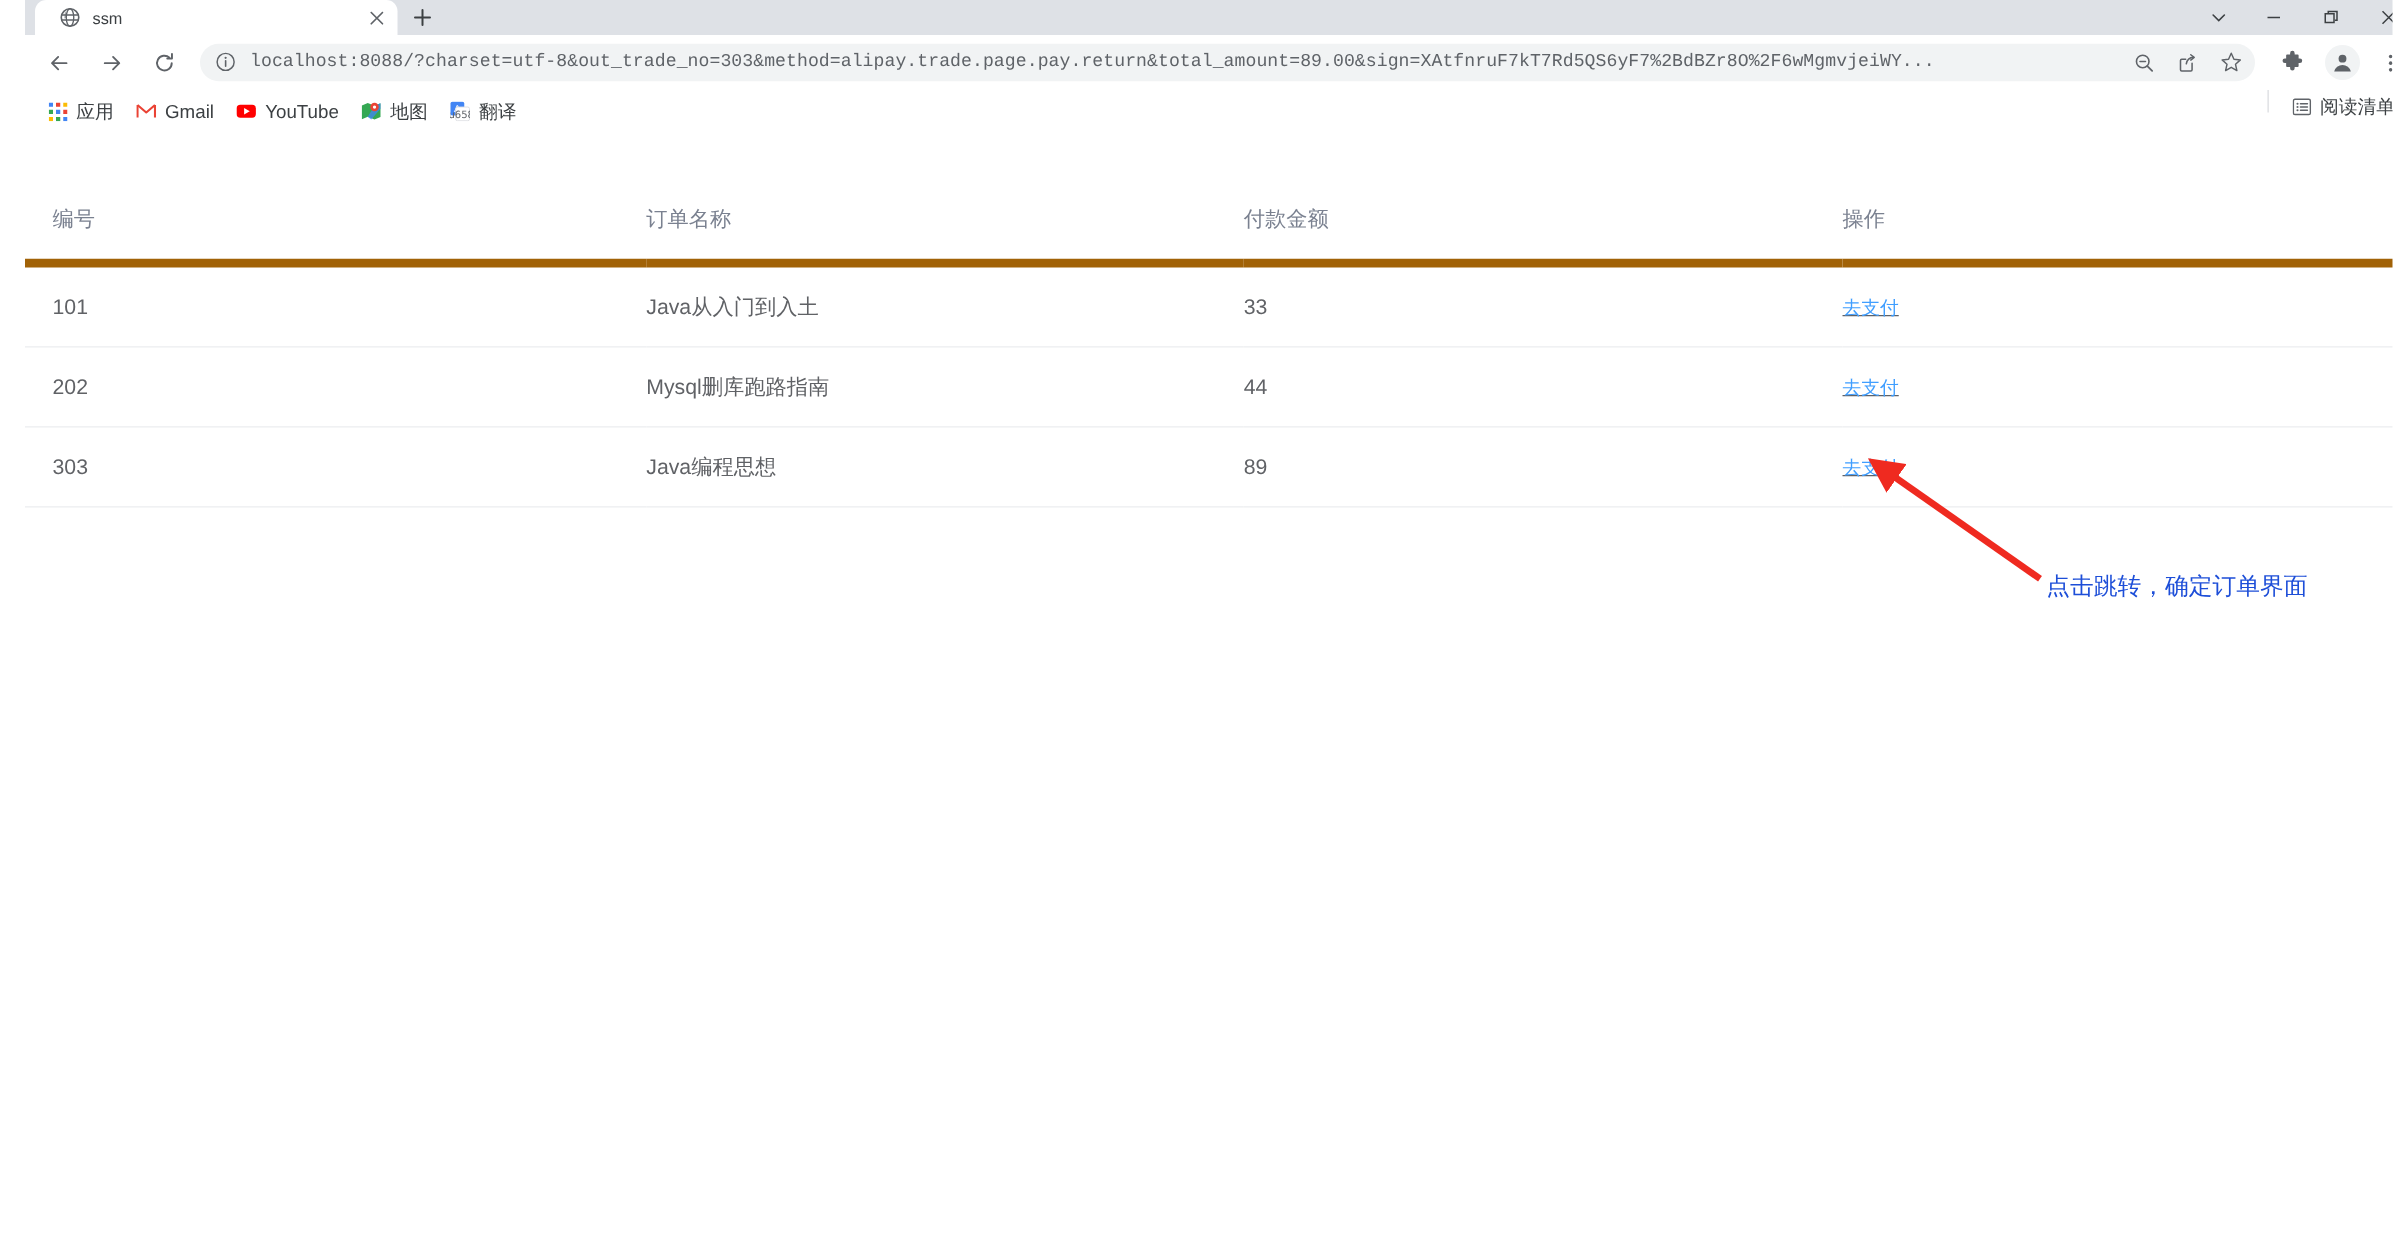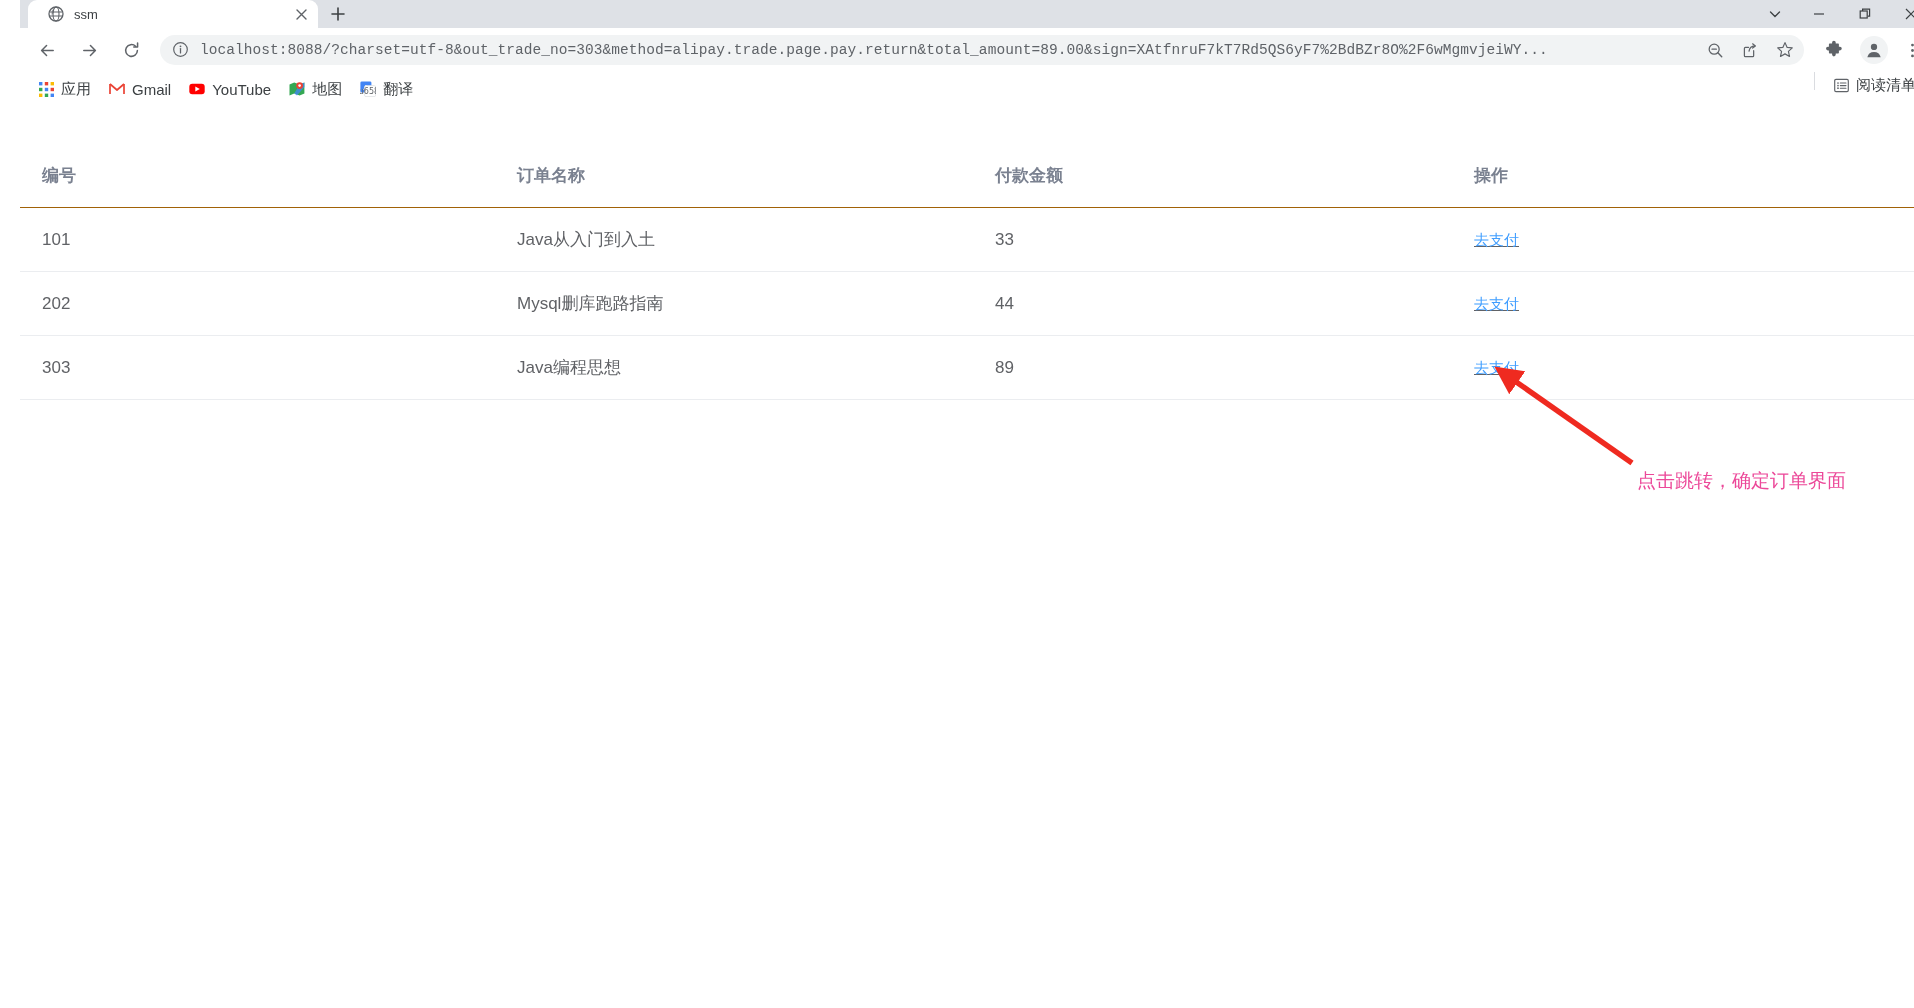--- a/index.html
+++ b/index.html
@@ -124,24 +124,24 @@
   }
   table.order-table {
     width: 100%;
     border-collapse: collapse;
     margin-top: 40px;
     table-layout: fixed;
   }
   table.order-table th {
     text-align: left;
     font-size: 17px;
-    font-weight: bold;
+    font-weight: normal;
     color: #7a8190;
     padding: 18px 0 20px 0;
-    border-bottom: 1px solid #a16207;
+    border-bottom: 7px solid #a16207;
   }
   table.order-table td {
     text-align: left;
     font-size: 17px;
     color: #606266;
     padding: 20px 0 20px 0;
     border-bottom: 1px solid #ebedf0;
   }
   .col-id    { width: 497px; padding-left: 22px !important; }
   .col-name  { width: 478px; }
@@ -158,23 +158,23 @@
   td.col-act { padding-left: 0; text-decoration: underline; }
 
   
   .annotation-layer {
     position: absolute; left: 0; top: 0;
     width: 100%; height: 100%;
     pointer-events: none;
   }
   .annot-text {
     position: absolute;
-    left: 1617px; top: 362px;
+    left: 1617px; top: 350px;
     font-size: 19px;
-    color: #ec4899;
+    color: #1d4ed8;
     white-space: nowrap;
     font-family: "DejaVu Sans", "Liberation Sans", sans-serif;
     text-align: center;
   }
 </style>
 </head>
 <body>
 
 <div class="browser">
 

